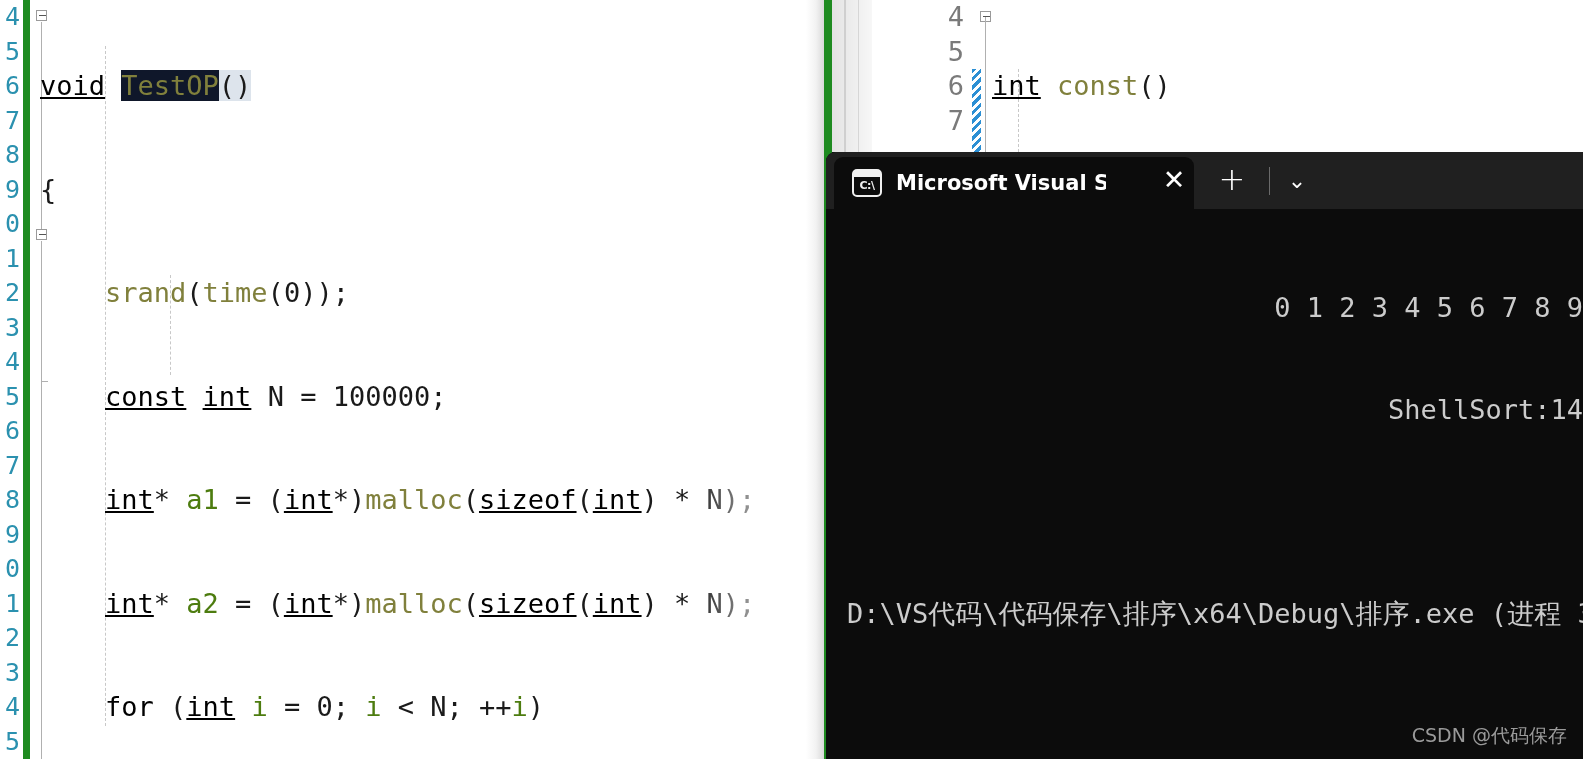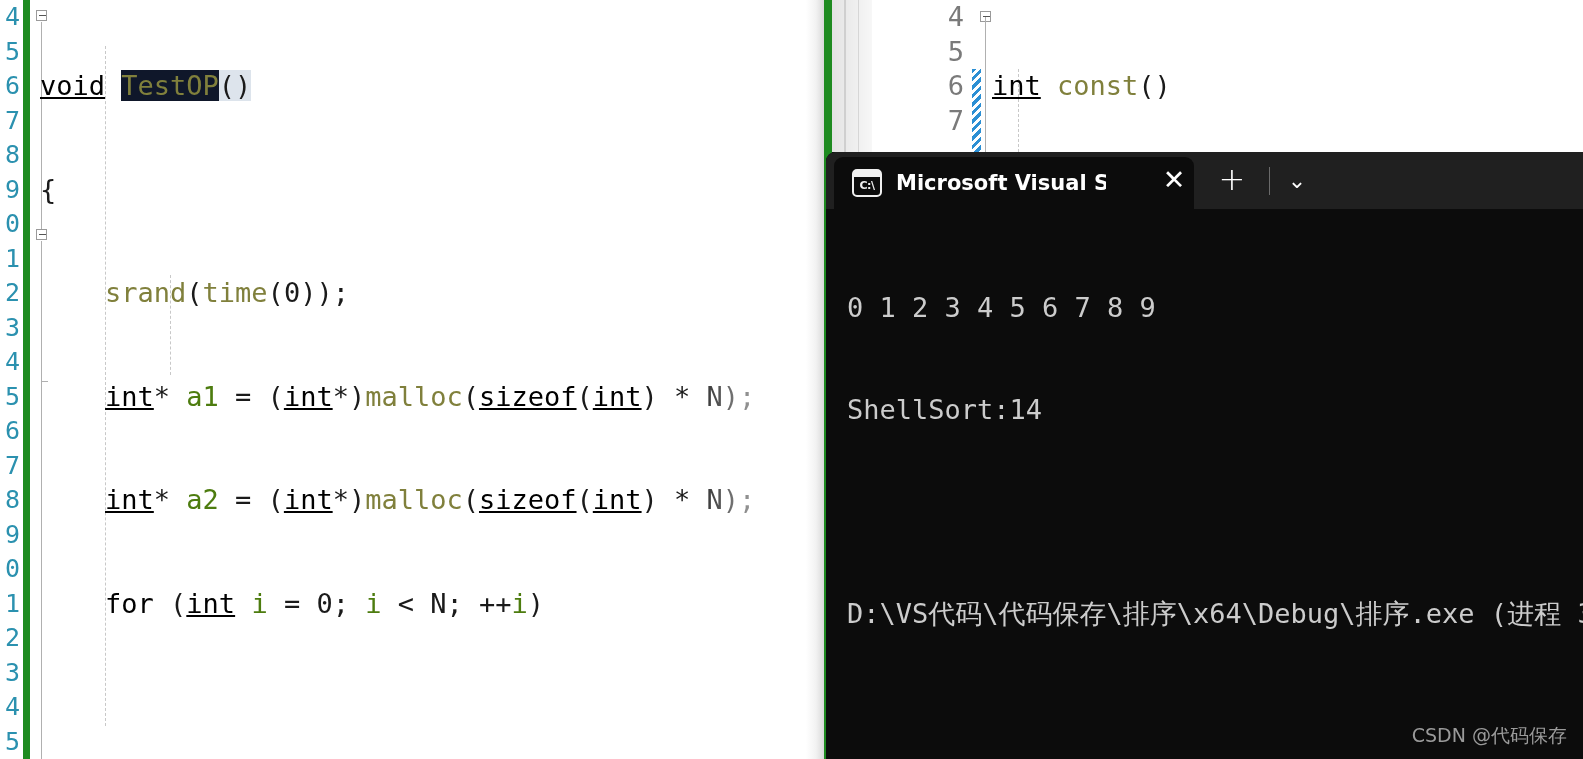--- a/index.html
+++ b/index.html
@@ -180,21 +180,21 @@
   #console-dropdown{
     position:absolute; left:455px; top:14px; width:32px; height:32px;
     color:#ffffff; font-family:"DejaVu Sans", sans-serif; font-size:22px;
     line-height:30px; text-align:center;
   }
   #console-body{
     position:absolute; left:0; top:57px; width:757px; height:550px;
     padding:14px 0 0 21px;
     font-family:"DejaVu Sans Mono", monospace;
     font-size:27px; line-height:34px;
-    color:#CCCCCC; white-space:pre; overflow:hidden;
+    color:#CCCCCC; white-space:pre; overflow:hidden;text-align:right;
   }
   #console-body .row{ display:block; white-space:pre; height:34px; }
 
   
   #watermark{
     position:absolute; right:16px; bottom:10px;
     font-family:"DejaVu Sans", sans-serif; font-size:19px;
     color:#9a9a9a; white-space:nowrap;
   }
 
@@ -252,20 +252,21 @@
       <div class="outline-line" style="top:381px; height:378px;"></div>
     </div>
 
     <div class="indent-guide" style="left:105px; top:46px; height:680px;"></div>
     <div class="indent-guide" style="left:170px; top:275px; height:100px;"></div>
 
     <div id="left-code">
       <span class="row"><span class="kw">void</span> <span class="hl-name fn">TestOP</span><span class="hl-paren plain">()</span></span>
       <span class="row"><span class="plain">{</span></span>
       <span class="row"><span class="plain">    </span><span class="fn">srand</span><span class="plain">(</span><span class="fn">time</span><span class="plain">(</span><span class="num">0</span><span class="plain">));</span></span>
+      <span class="row"><span class="plain">    </span><span class="kw">const</span> <span class="kw">int</span> <span class="plain">N = </span><span class="num">100000</span><span class="plain">;</span></span>
       <span class="row"><span class="plain">    </span><span class="kw">int</span><span class="plain">* </span><span class="id">a1</span><span class="plain"> = (</span><span class="kw">int</span><span class="plain">*)</span><span class="fn">malloc</span><span class="plain">(</span><span class="kw">sizeof</span><span class="plain">(</span><span class="kw">int</span><span class="plain">) * N);</span></span>
       <span class="row"><span class="plain">    </span><span class="kw">int</span><span class="plain">* </span><span class="id">a2</span><span class="plain"> = (</span><span class="kw">int</span><span class="plain">*)</span><span class="fn">malloc</span><span class="plain">(</span><span class="kw">sizeof</span><span class="plain">(</span><span class="kw">int</span><span class="plain">) * N);</span></span>
       <span class="row"><span class="plain">    </span><span class="kw2">for</span><span class="plain"> (</span><span class="kw">int</span><span class="plain"> </span><span class="id">i</span><span class="plain"> = </span><span class="num">0</span><span class="plain">; </span><span class="id">i</span><span class="plain"> &lt; N; ++</span><span class="id">i</span><span class="plain">)</span></span>
       
       
       
       
       
       
       

